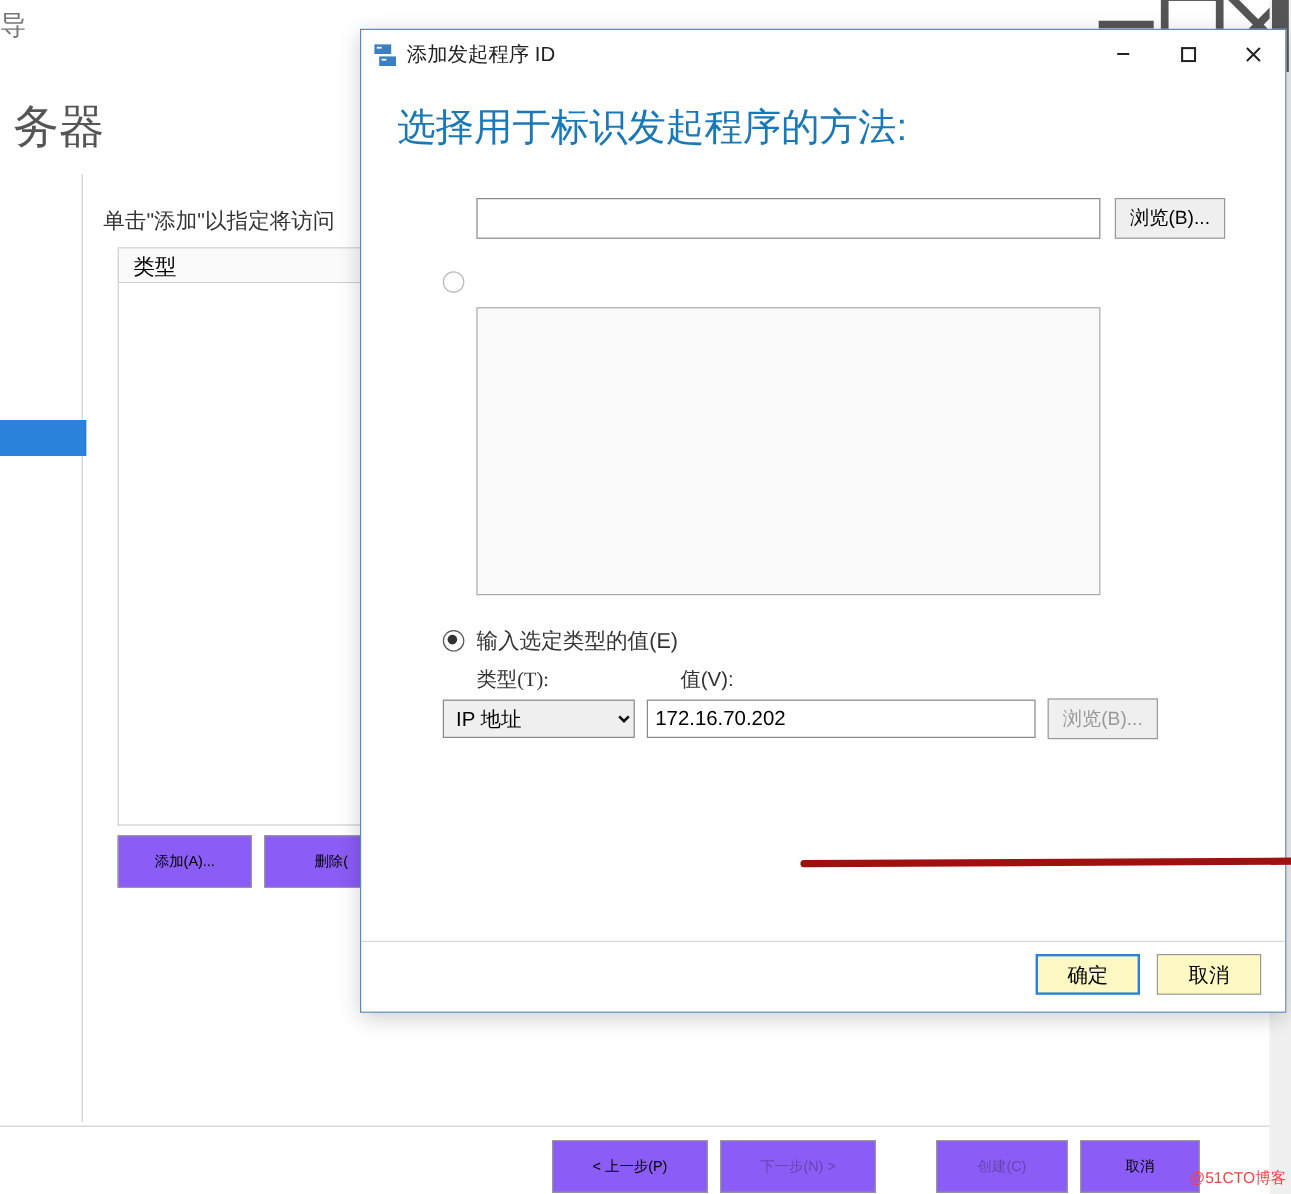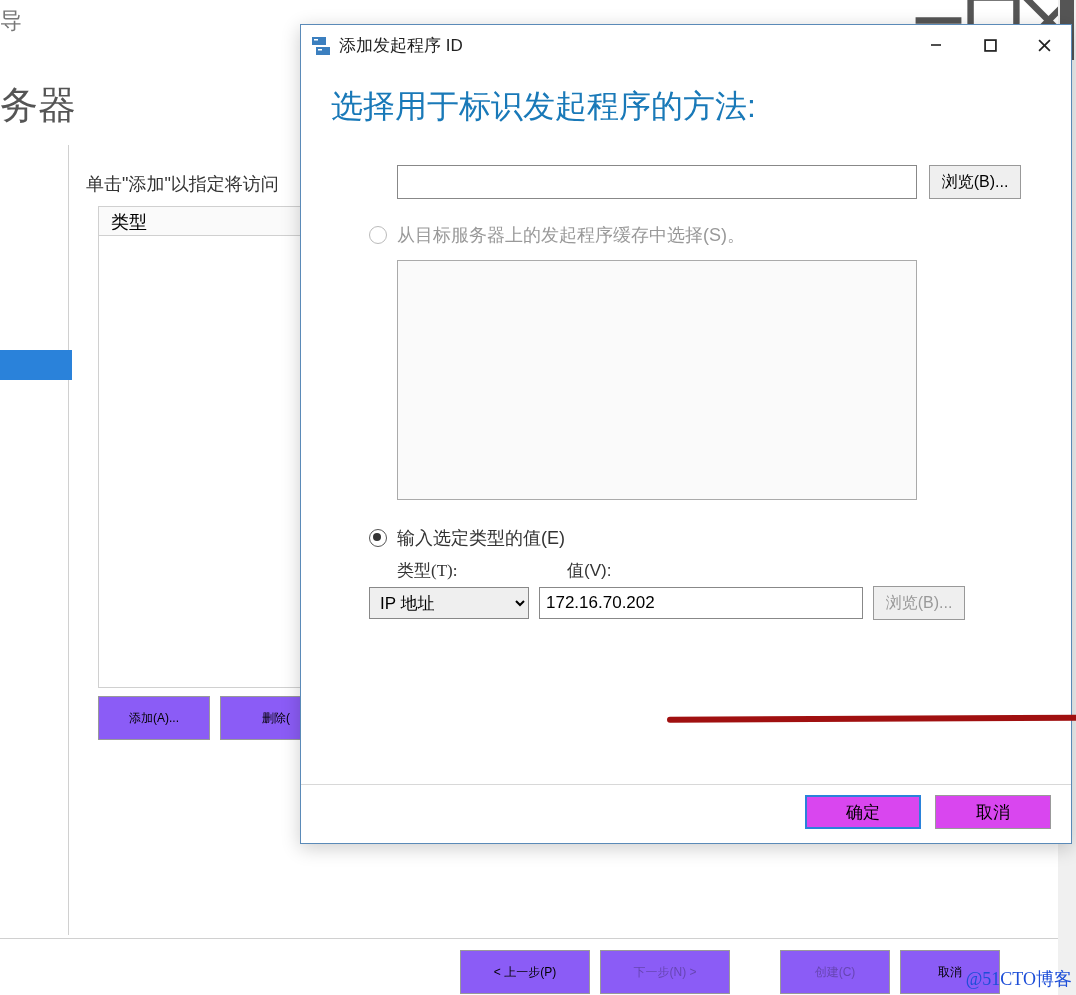--- a/index.html
+++ b/index.html
@@ -3,34 +3,34 @@
   <meta charset="utf-8">
   <style>
     * { box-sizing: border-box; margin: 0; padding: 0; font-family: "Microsoft YaHei", "Segoe UI", sans-serif; }
     body { width: 1076px; height: 995px; background: #fff; position: relative; overflow: hidden; }
 
     
     .bg-wizard { position: absolute; left: 0; top: 0; width: 1076px; height: 995px; background: #fff; }
     .bg-titlebar { height: 40px; display: flex; justify-content: flex-end; align-items: center; }
     .bg-titlebar .btn { width: 55px; height: 38px; display: flex; align-items: center; justify-content: center; color: #555; font-size: 14px; }
     .bg-title-left { position: absolute; left: 0; top: 6px; font-size: 22px; color: #777; }
-    .bg-heading { position: absolute; left: 0; top: 80px; font-size: 38px; color: #555; font-weight: 400; }
+    .bg-heading { position: absolute; left: 11px; top: 80px; font-size: 38px; color: #555; font-weight: 400; }
     .bg-sidebar-sel { position: absolute; left: 0; top: 350px; width: 72px; height: 30px; background: #2a82da; }
     .bg-vline { position: absolute; left: 68px; top: 145px; width: 1px; height: 790px; background: #d0d0d0; }
     .bg-instr { position: absolute; left: 86px; top: 172px; font-size: 18px; color: #333; white-space: nowrap; }
     .bg-listhdr { position: absolute; left: 98px; top: 206px; width: 880px; height: 30px; background: #fafafa; border: 1px solid #d0d0d0; }
     .bg-listhdr span { display: inline-block; padding: 3px 12px; font-size: 18px; }
     .bg-listbox { position: absolute; left: 98px; top: 236px; width: 880px; height: 452px; border: 1px solid #d0d0d0; border-top: none; background: #fff; }
     .bg-btnrow { position: absolute; left: 98px; top: 696px; display: flex; gap: 10px; }
     .bg-btn { min-width: 112px; height: 44px; border: 1px solid #999; background: #8b5cf6; font-size: 12px; padding: 0 10px; }
 
     .bg-hline { position: absolute; left: 0; top: 938px; width: 1076px; height: 1px; background: #d0d0d0; }
     .bg-footer { position: absolute; left: 460px; top: 950px; display: flex; gap: 10px; }
 
-    .watermark { position: absolute; right: 4px; bottom: 4px; font-size: 18px; color: #1d4ed8; font-family: Liberation Serif, serif; }
+    .watermark { position: absolute; right: 4px; bottom: 4px; font-size: 13px; color: #ef4444; }
 
     
     .dialog {
       position: absolute; left: 300px; top: 24px; width: 772px; height: 820px;
       background: #fff; border: 1px solid #5a8ab8; box-shadow: 0 4px 18px rgba(0,0,0,.2);
     }
     .titlebar { height: 40px; display: flex; align-items: center; padding-left: 8px; }
     .titlebar .icon-wrap { width: 24px; height: 24px; }
     .titlebar .title { font-size: 17px; margin-left: 6px; color: #222; }
     .titlebar .btns { margin-left: auto; display: flex; }
@@ -62,21 +62,21 @@
     .lbl-row { display: flex; margin-left: 28px; margin-top: 8px; font-size: 17px; color: #333; }
     .lbl-row .c1 { width: 170px; font-family: Liberation Serif, serif; }
     .input-row { display: flex; align-items: center; gap: 10px; margin-top: 4px; }
     .select { width: 160px; height: 32px; border: 1px solid #888; background: #efefef; font-size: 17px; padding: 0 6px; }
     .val-input { width: 324px; height: 32px; border: 1px solid #888; background: #fff; font-size: 17px; padding: 0 6px; }
 
     .red-underline { position: absolute; left: 366px; top: 690px; width: 680px; height: 6px; background: #a01010; border-radius: 3px; transform: rotate(-0.3deg); }
 
     .dlg-hline { position: absolute; left: 0; bottom: 58px; width: 100%; height: 1px; background: #d8d8d8; }
     .dlg-footer { position: absolute; right: 20px; bottom: 14px; display: flex; gap: 14px; }
-    .dlg-footer .dbtn { width: 116px; height: 34px; border: 1px solid #999; background: #d946ef; font-size: 17px; }
+    .dlg-footer .dbtn { width: 87px; height: 34px; border: 1px solid #999; background: #fef9c3; font-size: 17px; }
     .dlg-footer .dbtn.primary { border: 2px solid #2a82da; }
 
     .bg-scroll { position: absolute; right: 0; top: 0; width: 18px; height: 995px; background: #f0f0f0; }
     .bg-scroll .thumb { position: absolute; top: 0; left: 2px; width: 14px; height: 60px; background: #555; }
   </style>
 </head>
 <body>
 
 <div class="bg-wizard">
   <div class="bg-titlebar">
@@ -158,21 +158,20 @@
 
     <div class="opt-group">
 
       <div class="row-inline">
         <input class="text-input small" style="">
         <button class="browse-btn">浏览(B)...</button>
       </div>
 
       <div class="opt-row" style="margin-top:24px">
         <input type="radio" class="radio disabled" disabled="" name="method" style="">
-        <div class="opt-label disabled">从目标服务器上的发起程序缓存中选择(S)。</div>
       </div>
       <div class="listbox2"></div>
 
       <div class="block3">
         <div class="opt-row">
           <input type="radio" class="radio" checked="" name="method" style="">
           <div class="opt-label">输入选定类型的值(E)</div>
         </div>
         <div class="lbl-row">
           <span class="c1">类型(T):</span>

